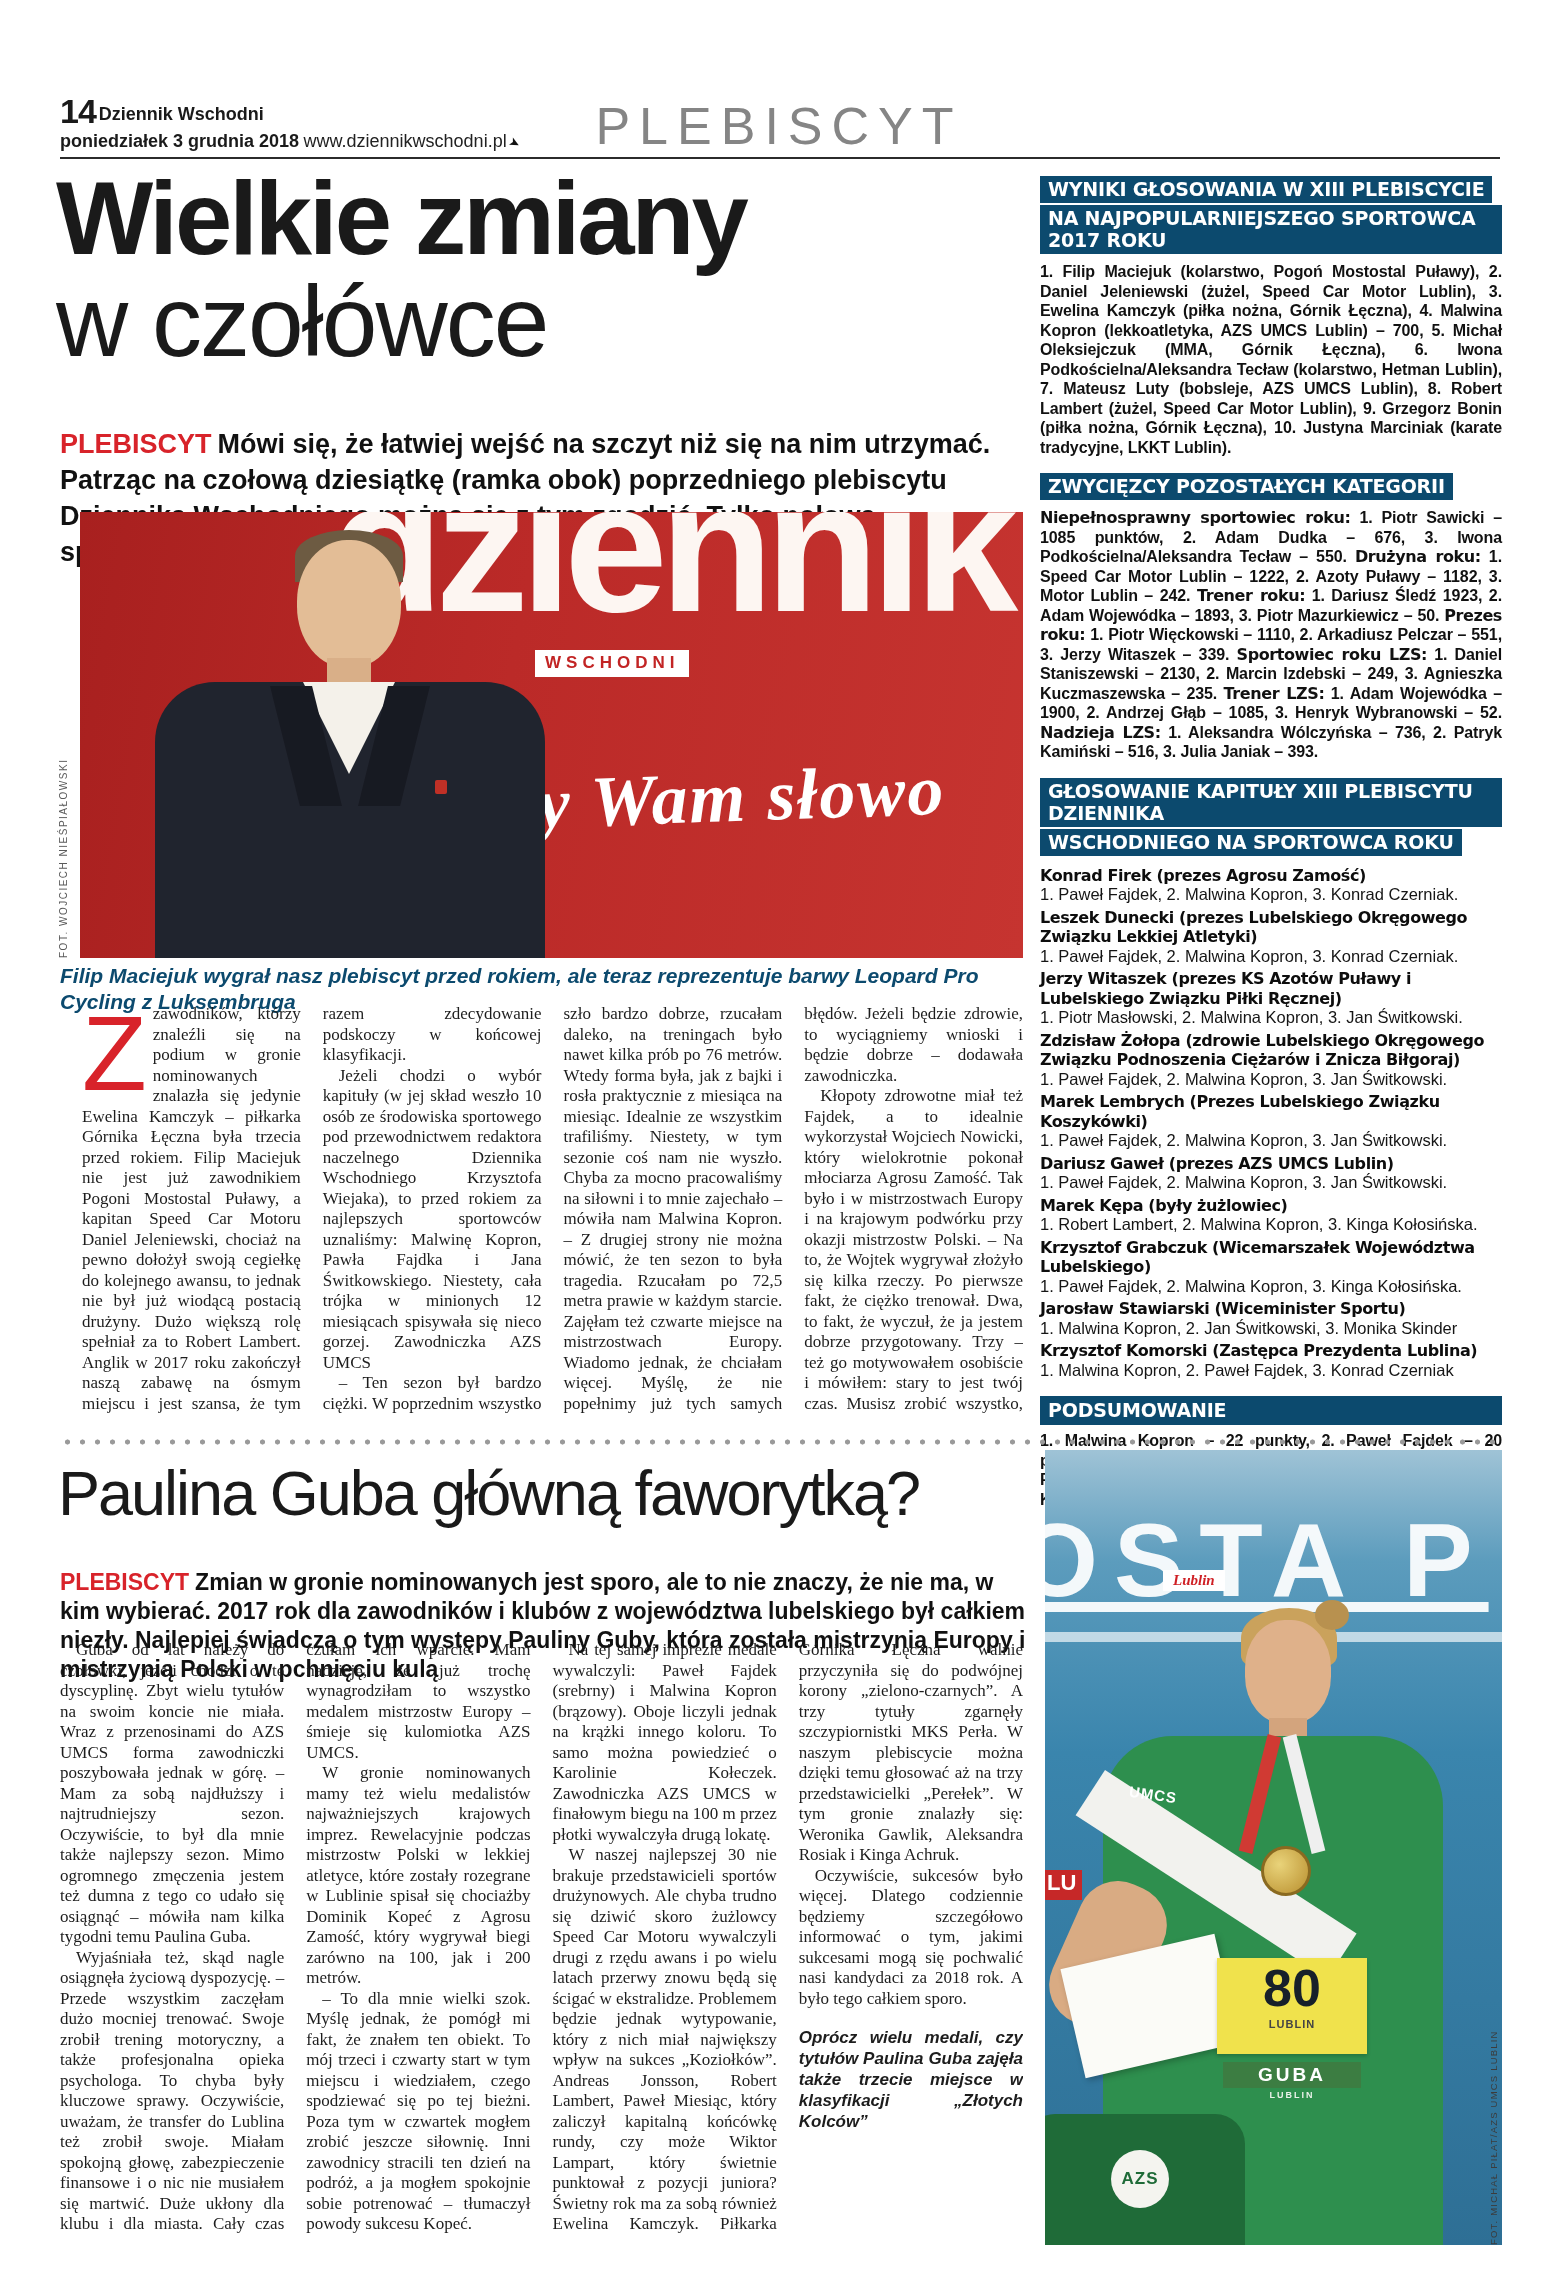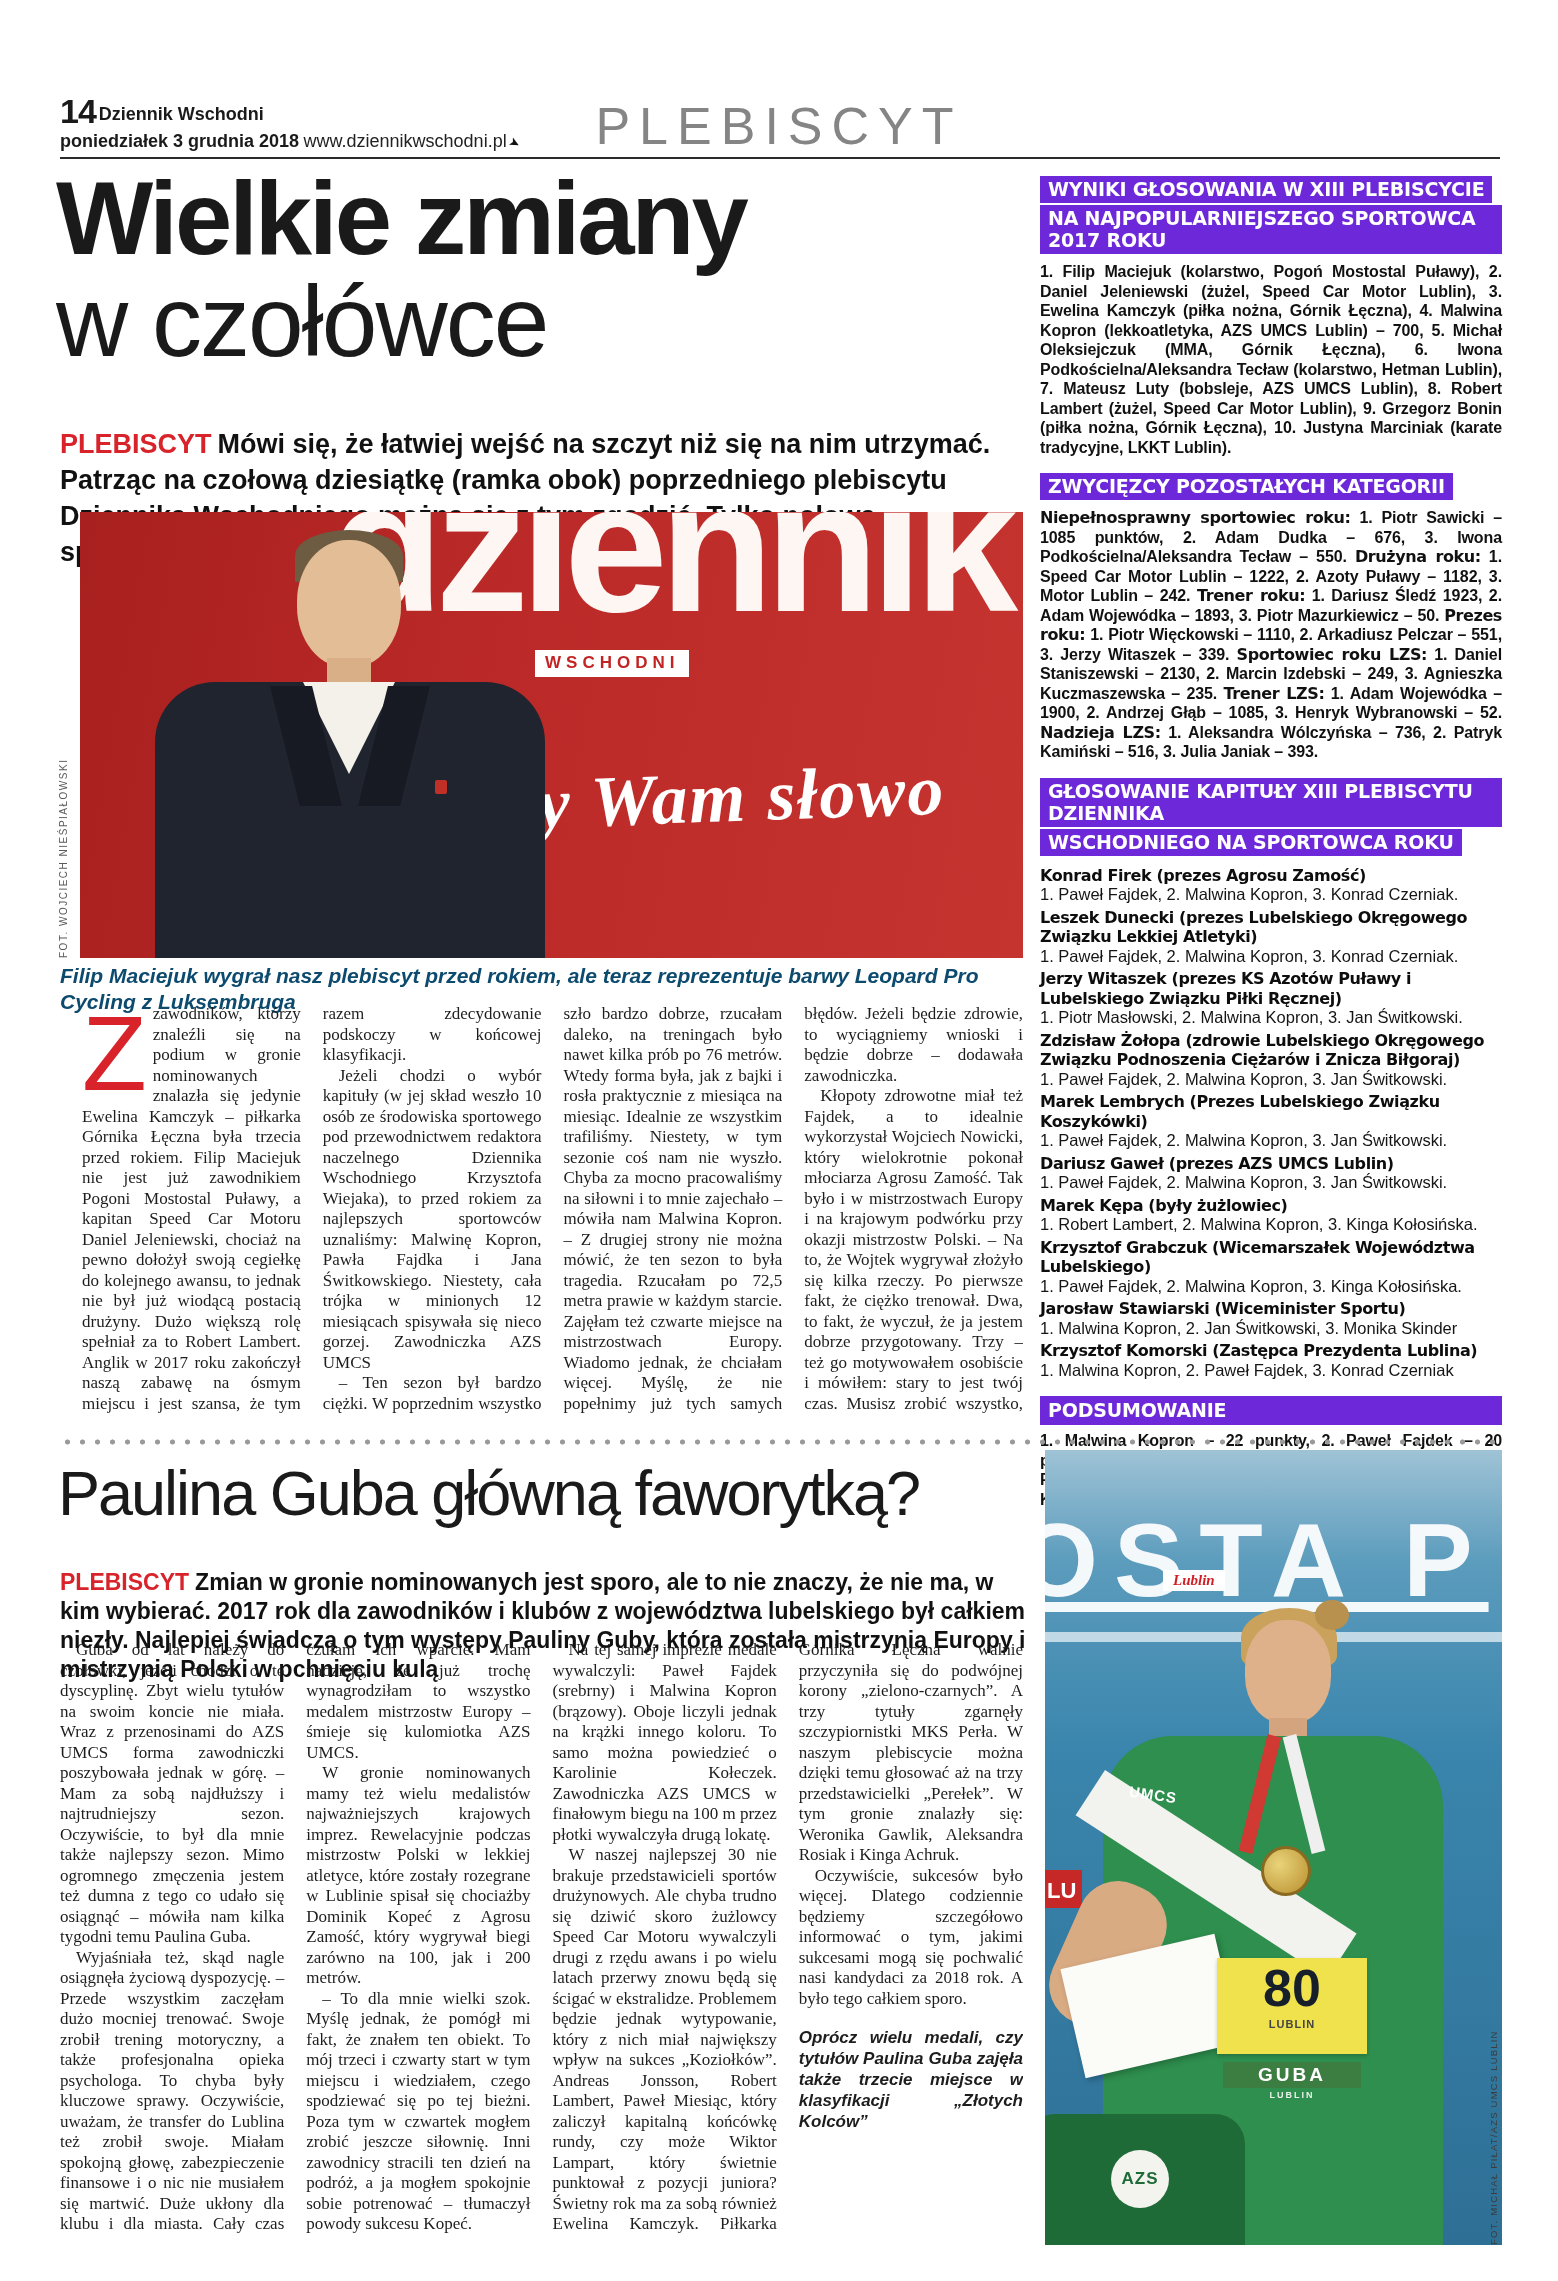--- a/index.html
+++ b/index.html
@@ -52,21 +52,21 @@
   .cols{column-gap:22px;column-fill:auto;text-align:justify;
         font:400 17px/20.5px "Liberation Serif",serif;color:#1d1d1d;hyphens:auto;}
   .body1{position:absolute;left:82px;top:1004px;width:941px;height:430px;column-count:4;overflow:hidden;}
   .cols p{margin:0;}
   .cols p.ind{text-indent:16px;}
   .dropcap{float:left;color:#d8232a;font:400 106px/0.82 "Liberation Sans",sans-serif;
            padding:6px 8px 0 0;letter-spacing:-2px;}
 
   
   .sidebar{position:absolute;left:1040px;top:176px;width:462px;}
-  .sb-title{display:inline-block;background:#6d28d9;color:#fff;
+  .sb-title{display:inline-block;background:#0c4a6e;color:#fff;
             font:800 19px/22px "DejaVu Sans",sans-serif;padding:2px 8px 3px;margin:0 0 2px 0;letter-spacing:-0.2px;}
   .sb-title.full{display:block;padding:3px 8px 4px;}
   .sb-text{font:700 16px/19.5px "Liberation Sans",sans-serif;color:#111;margin:6px 0 16px;text-align:justify;letter-spacing:-0.1px;}
   .sb-label{font-family:"DejaVu Sans",sans-serif;font-weight:700;letter-spacing:-0.4px;}
   .sb-entries{margin:8px 0 16px;}
   .sb-name{font:700 16px/19.5px "DejaVu Sans",sans-serif;letter-spacing:-0.4px;color:#0d0d0d;}
   .sb-votes{font:400 16.5px/19.5px "Liberation Sans",sans-serif;color:#151515;margin-bottom:3px;}
 
   
   .dotted-sep{position:absolute;left:60px;top:1438px;width:1442px;height:8px;
@@ -109,21 +109,21 @@
   .p2-bib .num{font:800 52px/60px "Liberation Sans",sans-serif;}
   .p2-bib .strip{font:700 11px "Liberation Sans",sans-serif;color:#444;letter-spacing:1px;}
   .p2-guba{position:absolute;left:178px;top:612px;width:138px;background:#3c7d42;color:#fff;
            font:700 19px/26px "Liberation Sans",sans-serif;text-align:center;letter-spacing:3px;}
   .p2-guba-sub{position:absolute;left:178px;top:640px;width:138px;color:#eaf2ea;
            font:700 9px "Liberation Sans",sans-serif;text-align:center;letter-spacing:2px;}
   .p2-corner{position:absolute;left:-20px;top:664px;width:220px;height:140px;border-radius:30px 30px 0 0;background:#1f6b38;}
   .p2-shield{position:absolute;left:66px;top:700px;width:58px;height:58px;border-radius:50%;background:#f4f4ef;
              color:#1f6b38;font:800 17px/58px "Liberation Sans",sans-serif;text-align:center;letter-spacing:1px;}
   .p2-lu{position:absolute;left:0;top:420px;background:#c62828;color:#fff;font:800 22px "Liberation Sans",sans-serif;
-         padding:8px 6px 4px 2px;}
+         padding:0 6px 4px 2px;}
   .photo-credit-right{position:absolute;left:1488px;top:1450px;height:795px;width:14px;
         writing-mode:vertical-rl;transform:rotate(180deg);font:400 9.5px "Liberation Sans",sans-serif;
         color:#3c3c3c;letter-spacing:1.2px;}
 </style>
 </head>
 <body>
 
 <div class="sheet">
 
   <div class="masthead">

